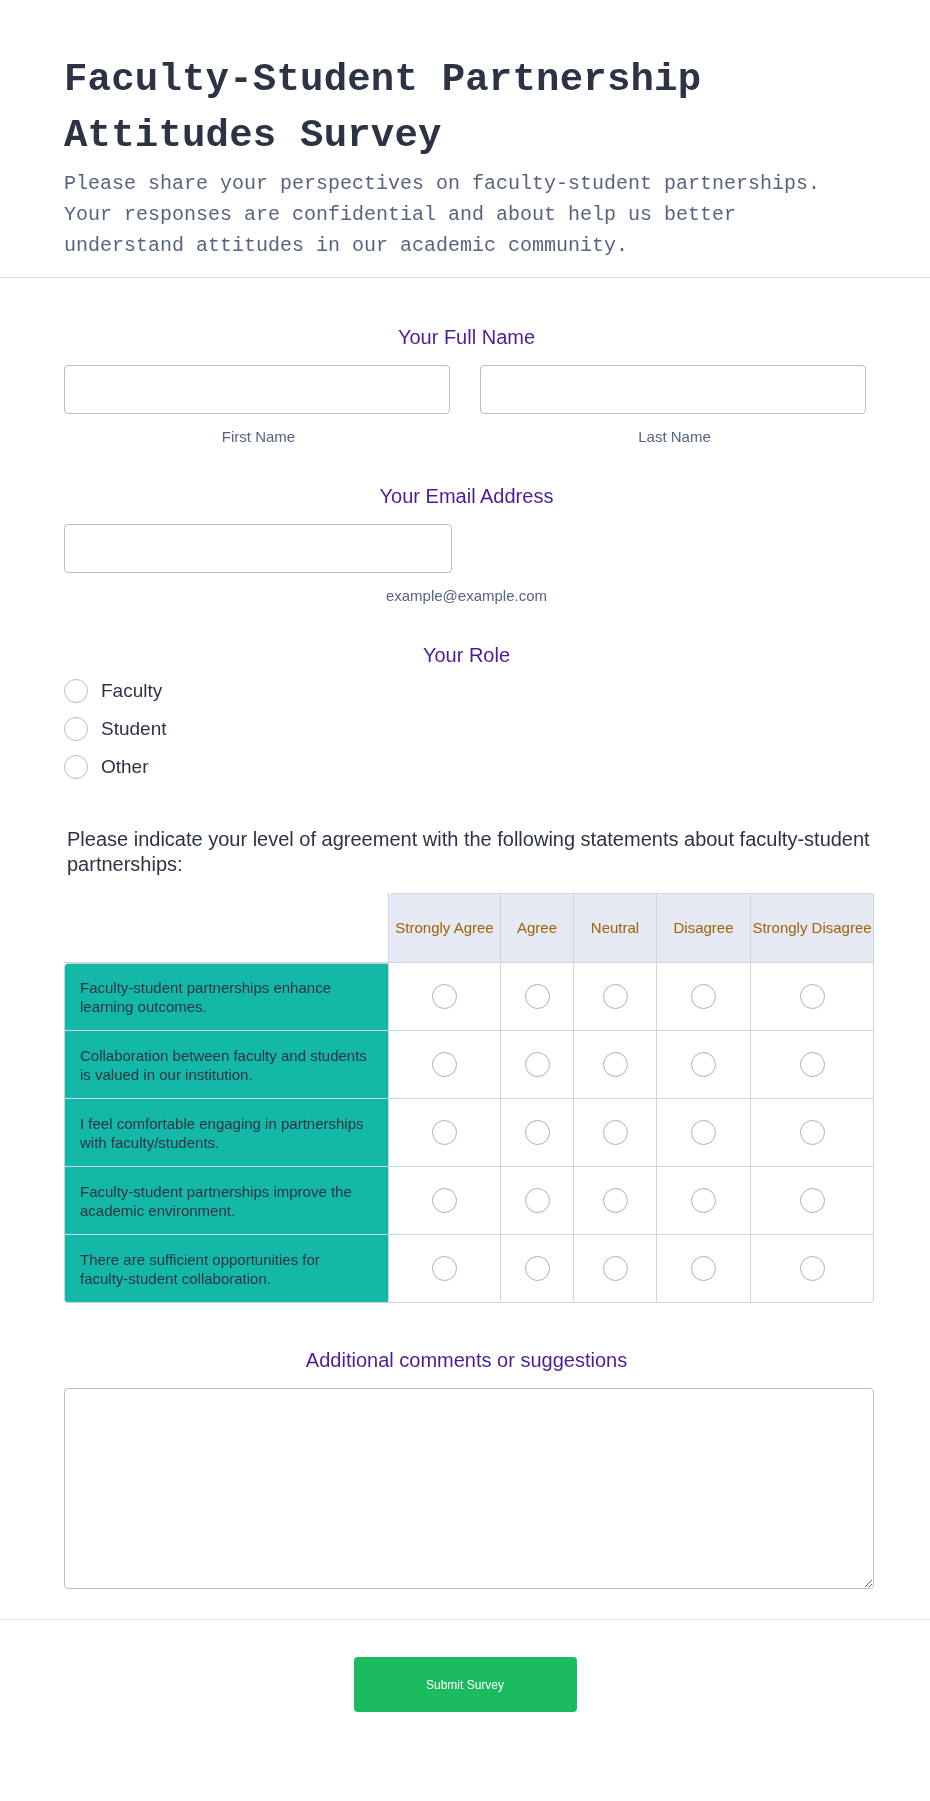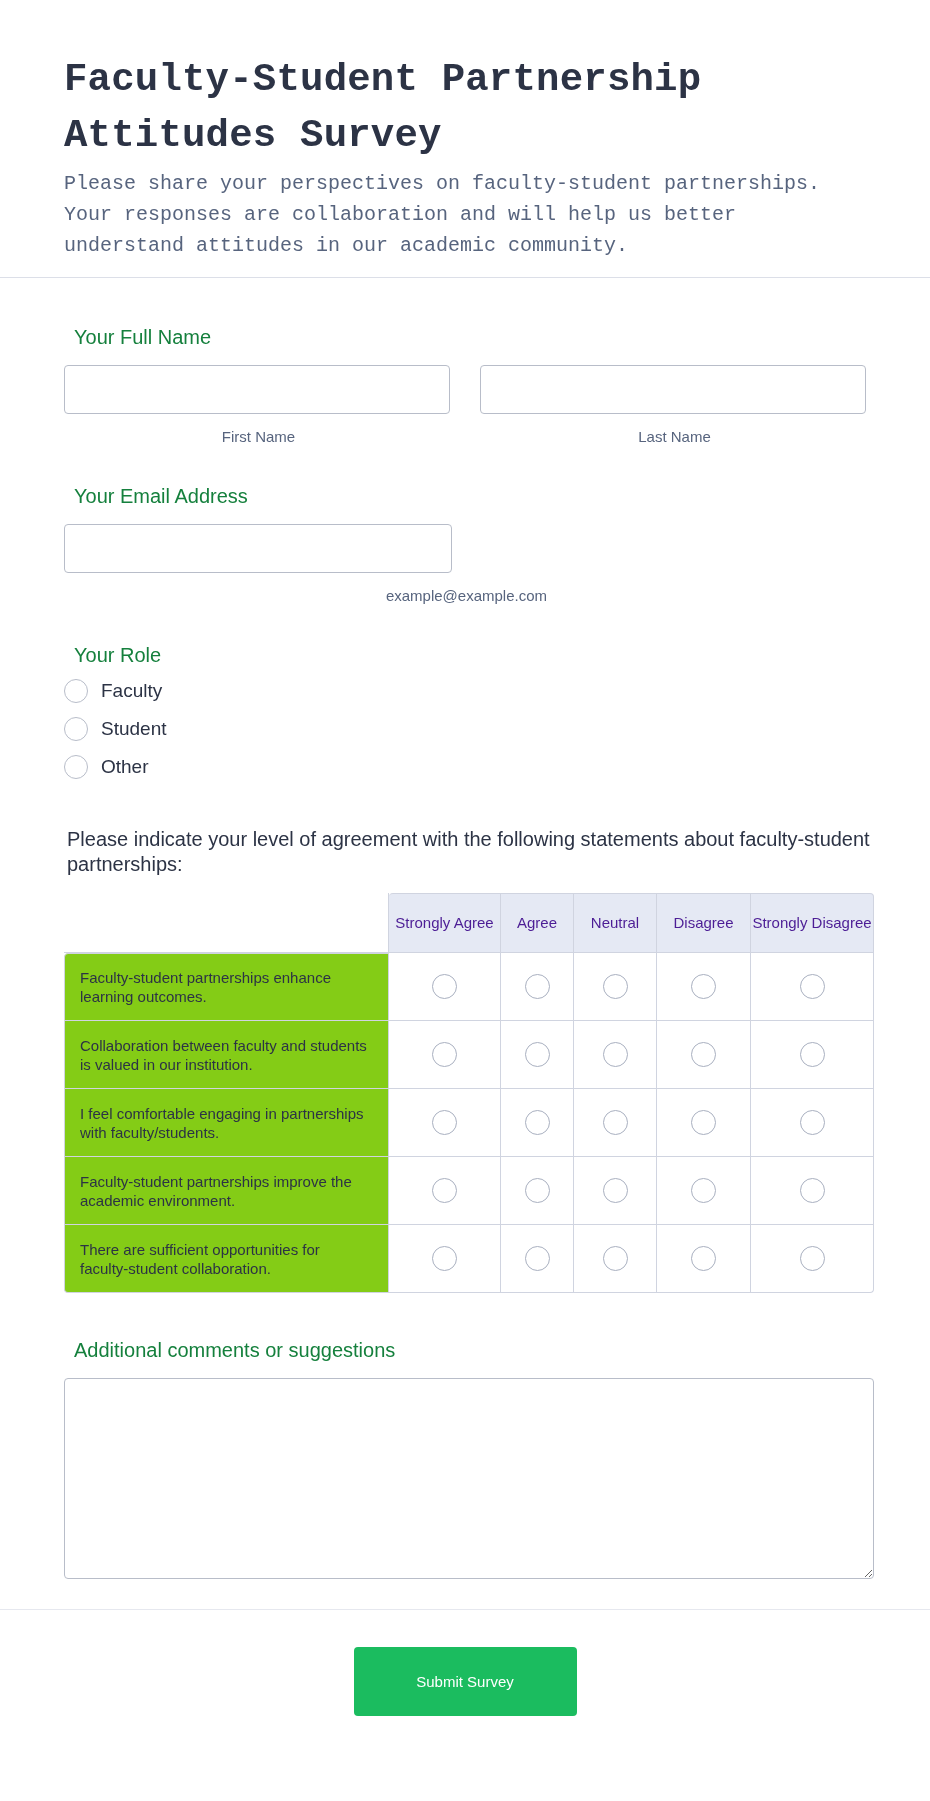--- a/index.html
+++ b/index.html
@@ -2,58 +2,58 @@
 <html><head>
 <meta charset="utf-8">
 <style>
   * { box-sizing: border-box; margin: 0; padding: 0; }
   html, body { width: 930px; background: #ffffff; }
   body { font-family: "Liberation Sans", "DejaVu Sans", sans-serif; color: #2c3345; }
   .header { padding: 52px 64px 50px 64px; border-bottom: 1px solid #dcdfe8; height: 278px; font-family: Liberation Mono, monospace; }
   .header h1 { font-size: 39px; line-height: 56px; font-weight: bold; color: #2c3345; letter-spacing: 0.2px; }
   .header p { margin-top: 4px; font-size: 20px; line-height: 31px; color: #57647e; }
   .form { padding: 0 64px; }
-  .label { font-size: 20px; color: #15803d; margin-left: 10px; }
+  .label { font-size: 20px; color: #4c1d95; margin-left: 3px; text-align: center; }
   .sec-name { padding-top: 48px; }
   .name-row { display: flex; gap: 30px; margin-top: 16px; }
   .name-col { width: 390px; }
   .input { width: 100%; height: 49px; border: 1px solid #b8bdc9; border-radius: 4px; background: #fff; }
   .sub { font-size: 15px; color: #57647e; margin: 14px 0 0 3px; text-align: center; }
   .sec-email { padding-top: 40px; }
   .email-input { width: 388px; margin-top: 16px; }
   .sec-role { padding-top: 40px; }
   .radio-row { display: flex; align-items: center; margin-top: 10px; height: 28px; }
   .radio-row:first-of-type { margin-top: 14px; }
   .radio { width: 24px; height: 24px; border: 1.5px solid #b8bdc9; border-radius: 50%; background: #fff; }
   .radio-label { font-size: 19px; color: #2c3345; margin-left: 13px; }
   .sec-matrix { padding-top: 46px; }
   .matrix-q { font-size: 20px; line-height: 25px; color: #2c3345; margin-left: 3px; width: 810px; }
   table { margin-top: 16px; border-collapse: separate; border-spacing: 0; width: 810px; }
   th, td { border-right: 1px solid #d0d4e0; border-bottom: 1px solid #d0d4e0; }
-  th { background: #e5e9f4; font-weight: normal; font-size: 15px; line-height: 18px; color: #4c1d95; height: 60px; border-top: 1px solid #d0d4e0; }
+  th { background: #e5e9f4; font-weight: normal; font-size: 15px; line-height: 18px; color: #a16207; height: 70px; border-top: 1px solid #d0d4e0; }
   th.blank { background: #fff; border: none; border-right: 1px solid #d0d4e0; border-bottom: 1px solid #d0d4e0; }
   th.first { border-top-left-radius: 4px; }
   th.last { border-top-right-radius: 4px; }
-  td.stmt { background: #84cc16; font-size: 15px; line-height: 19px; padding: 0 20px 0 15px; height: 68px; border-left: 1px solid #d0d4e0; color: #2c3345; }
+  td.stmt { background: #14b8a6; font-size: 15px; line-height: 19px; padding: 0 20px 0 15px; height: 68px; border-left: 1px solid #d0d4e0; color: #2c3345; }
   tr.first-row td.stmt { border-top: 1px solid #d0d4e0; border-top-left-radius: 4px; }
   tr.last-row td.stmt { border-bottom-left-radius: 4px; }
   tr.last-row td.last { border-bottom-right-radius: 4px; }
   td.cell { text-align: center; background: #fff; }
   .mradio { display: inline-block; width: 25px; height: 25px; border: 1px solid #a9b0c0; border-radius: 50%; vertical-align: middle; }
   .sec-comments { padding-top: 46px; }
   textarea { display: block; margin-top: 16px; width: 810px; height: 201px; border: 1px solid #b8bdc9; border-radius: 4px; resize: vertical; font-family: "Liberation Sans", sans-serif; }
   .footer { margin-top: 30px; border-top: 1px solid #e6e8ef; height: 146px; display: flex; justify-content: center; align-items: flex-start; }
-  .submit { margin-top: 37px; width: 223px; height: 69px; background: #1bbc5f; color: #fff; border: none; border-radius: 4px; font-size: 15px; font-family: "Liberation Sans", sans-serif; }
+  .submit { margin-top: 37px; width: 223px; height: 55px; background: #1bbc5f; color: #fff; border: none; border-radius: 4px; font-size: 12px; font-family: "Liberation Sans", sans-serif; }
 </style>
 </head>
 <body>
 
 <div class="header">
   <h1>Faculty-Student Partnership Attitudes Survey</h1>
-  <p>Please share your perspectives on faculty-student partnerships. Your responses are collaboration and will help us better understand attitudes in our academic community.</p>
+  <p>Please share your perspectives on faculty-student partnerships. Your responses are confidential and about help us better understand attitudes in our academic community.</p>
 </div>
 
 <div class="form">
   <div class="sec-name">
     <div class="label">Your Full Name</div>
     <div class="name-row">
       <div class="name-col">
         <input class="input" value="" style="">
         <div class="sub">First Name</div>
       </div>

